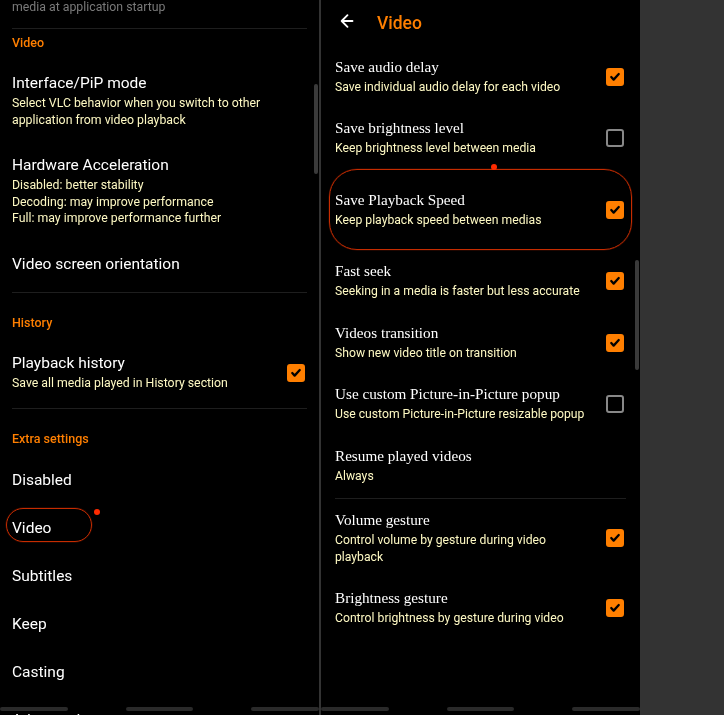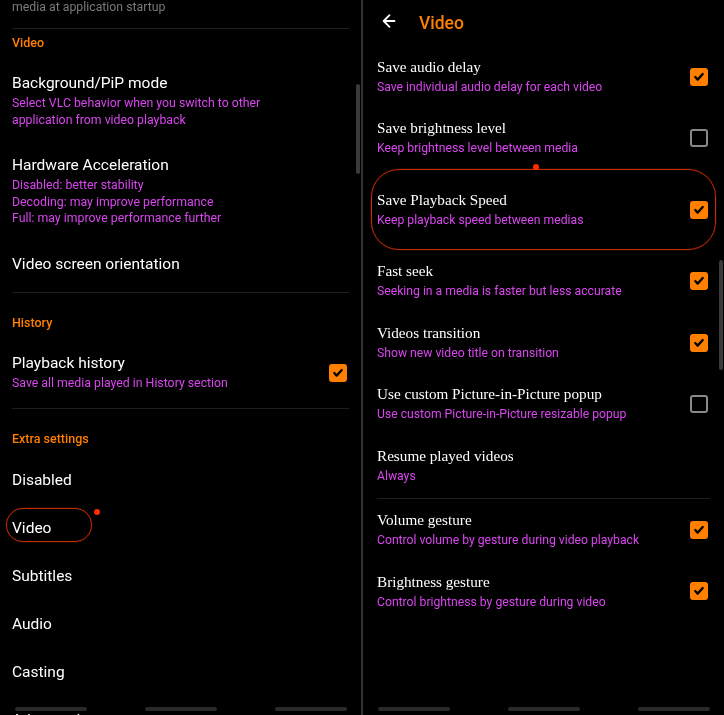--- a/index.html
+++ b/index.html
@@ -1,28 +1,28 @@
 <!DOCTYPE html>
 <html><head>
 <meta charset="utf-8">
 <style>
   * { box-sizing: border-box; margin: 0; padding: 0; }
   html, body { width: 724px; height: 715px; background: #333; font-family: Roboto, -apple-system, "Helvetica Neue", Arial, sans-serif; overflow: hidden; }
-  .phones { display: flex; width: 724px; height: 715px; }
+  .phones { display: flex; width: 640px; height: 715px; }
   .phone { flex: 1; background: #000; position: relative; overflow: hidden; }
   .phone + .phone { margin-left: 2px; }
 
   
   .left .scroll { position: absolute; inset: 0; padding: 0 12px; }
   .section-head { color: #ff7f00; font-size: 12.5px; font-weight: 500; margin-top: 22px; margin-bottom: 10px; }
   .section-head.first { margin-top: 6px; }
   .setting { padding: 14px 0 14px 0; position: relative; display:flex; align-items:flex-start; }
   .setting .txt { flex:1; padding-right:40px;}
   .setting .title { color: #fff; font-size: 15.5px; font-weight: 400; margin-bottom: 3px; }
-  .setting .sub { color: #d946ef; font-size: 12.3px; line-height: 1.35; }
+  .setting .sub { color: #fef9c3; font-size: 12.3px; line-height: 1.35; }
 
   .truncated-top { color:#7a7a7a; font-size:12.3px; padding-top:0; padding-bottom:12px; }
   .hr { height:1px; background:#1e1e1e; margin:2px 0 0 0;}
 
   .list-item { color: #fff; font-size: 15.5px; padding: 15px 0; font-weight:400;}
   .list-item.highlighted { position: relative; }
   .pill {
     position:absolute; left:-6px; top:4px; width:86px; height:34px;
     border:1.5px solid #c62c00; border-radius:18px; pointer-events:none;
     box-shadow: 0 0 0 0.5px rgba(198,44,0,.3);
@@ -76,21 +76,21 @@
   <div class="phone left">
     <div class="sbar"></div>
     <div class="scroll">
       <div class="truncated-top">media at application startup</div>
       <div class="hr"></div>
 
       <div class="section-head first">Video</div>
 
       <div class="setting">
         <div class="txt">
-          <div class="title">Background/PiP mode</div>
+          <div class="title">Interface/PiP mode</div>
           <div class="sub">Select VLC behavior when you switch to other application from video playback</div>
         </div>
       </div>
       <div class="setting">
         <div class="txt">
           <div class="title">Hardware Acceleration</div>
           <div class="sub" style="white-space:pre-line">Disabled: better stability
 Decoding: may improve performance
 Full: may improve performance further</div>
         </div>
@@ -117,21 +117,21 @@
       <div class="hr"></div>
 
       <div class="section-head">Extra settings</div>
       <div class="list-item">Disabled</div>
       <div class="list-item highlighted">
         <span>Video</span>
         <div class="pill"></div>
         <div class="dot"></div>
       </div>
       <div class="list-item">Subtitles</div>
-      <div class="list-item">Audio</div>
+      <div class="list-item">Keep</div>
       <div class="list-item">Casting</div>
       <div class="list-item">Advanced</div>
     </div>
     <div class="navbar">
       <div class="pill-nav"></div>
       <div class="pill-nav"></div>
       <div class="pill-nav"></div>
     </div>
   </div>
 

